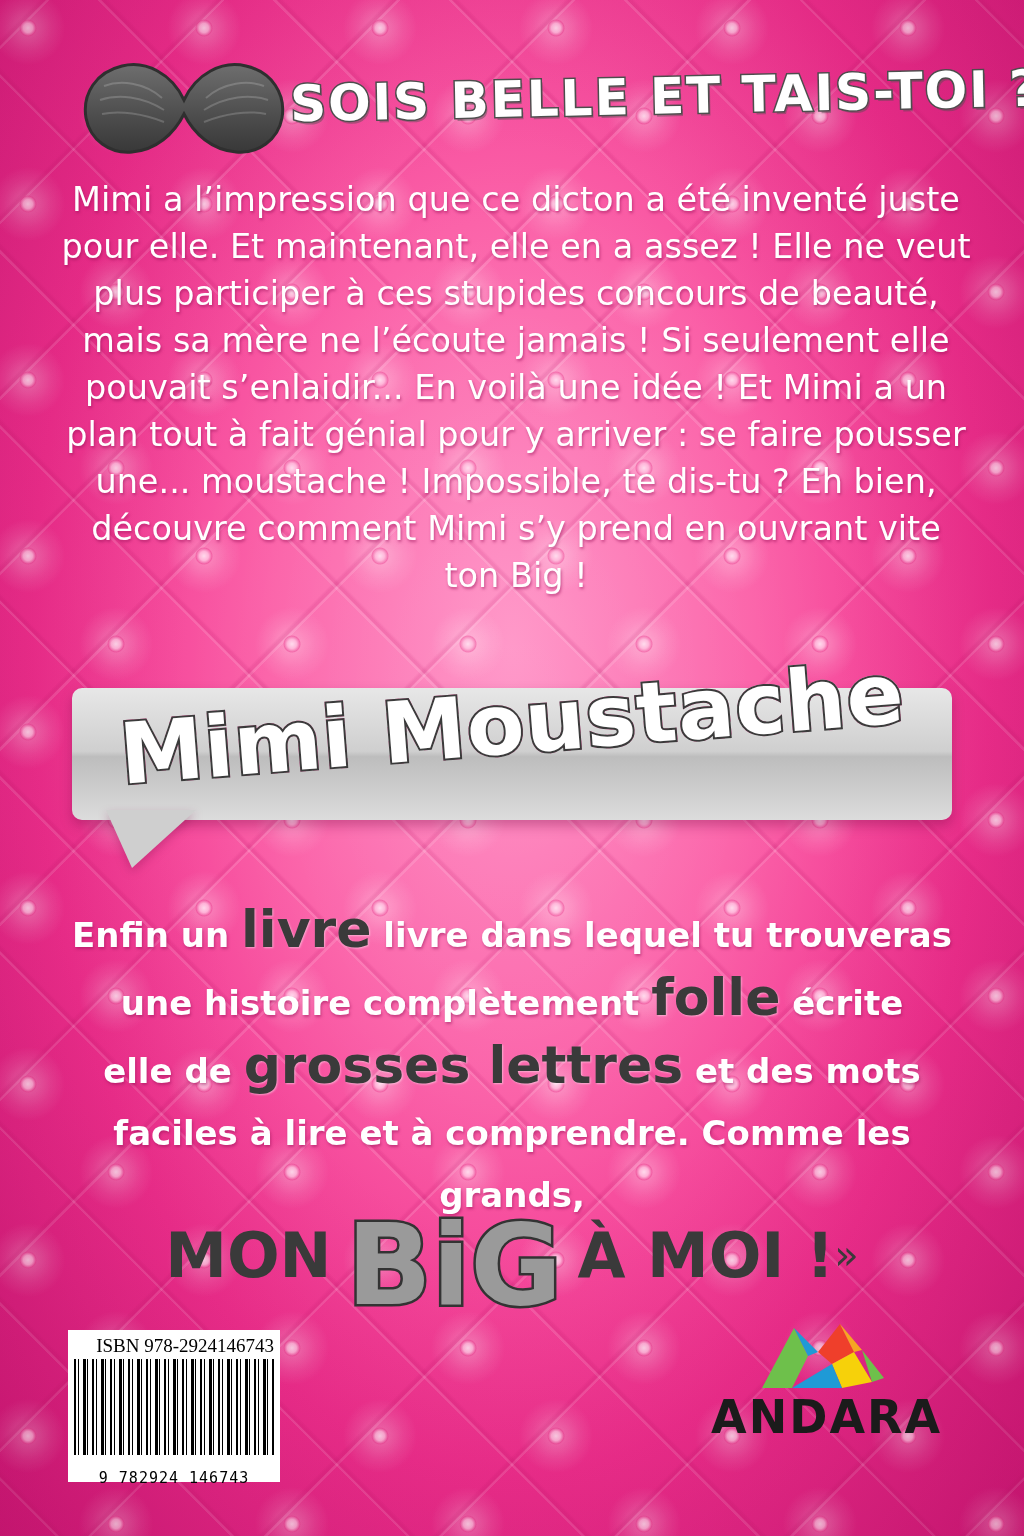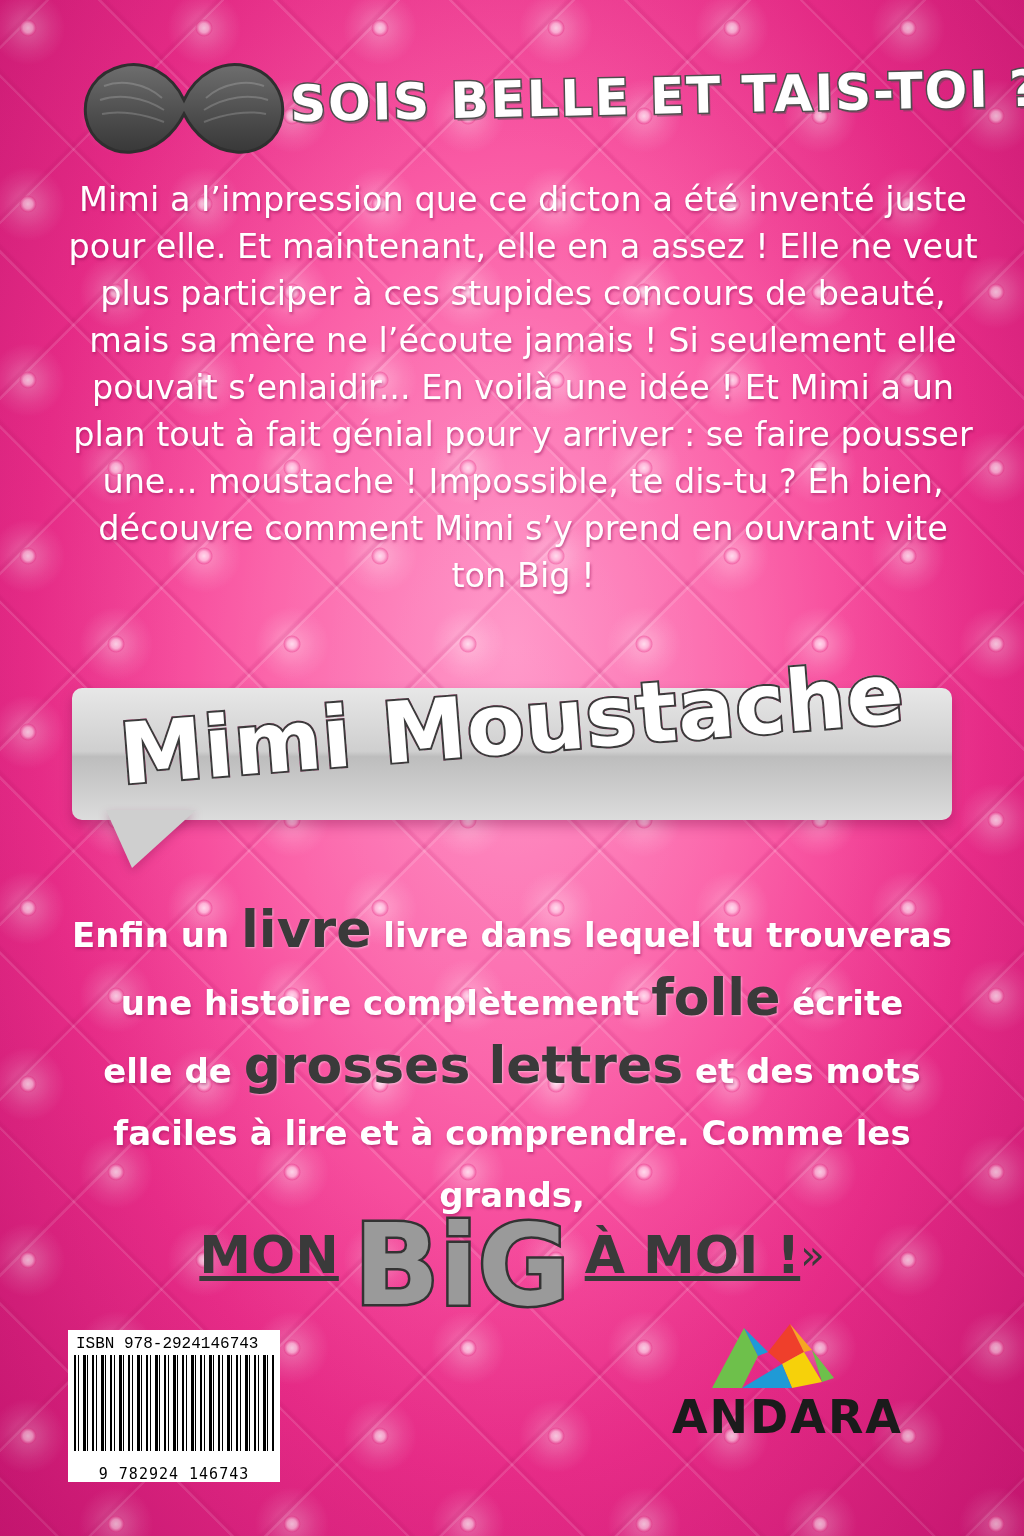--- a/index.html
+++ b/index.html
@@ -94,21 +94,21 @@
     paint-order: stroke fill;
     text-shadow: 2px 3px 0 rgba(80,80,80,0.45);
     transform: rotate(-1.2deg);
     white-space: nowrap;
   }
 
   
   .blurb {
     position: absolute;
     top: 176px;
-    left: 67px;
+    left: 60px;
     width: 912px;
     text-align: center;
     color: #ffffff;
     font-family: "DejaVu Sans", sans-serif;
     font-size: 33.5px;
     line-height: 47px;
     font-weight: 500;
     text-shadow: 1px 2px 3px rgba(150,15,85,0.55);
   }
 
@@ -195,24 +195,23 @@
     position: absolute;
     top: 1190px;
     left: 48px;
     width: 928px;
     text-align: center;
     white-space: nowrap;
   }
   .mon-big-line .word {
     font-family: "DejaVu Sans", sans-serif;
     font-weight: bold;
-    font-size: 52px;
+    font-size: 62px;
     color: #3a3a3a;
     vertical-align: middle;
-    text-decoration: underline;
   }
   .mon-big-line .bigword {
     font-family: "DejaVu Sans", sans-serif;
     font-weight: bold;
     font-size: 112px;
     color: #9a9a9a;
     -webkit-text-stroke: 5px #333333;
     paint-order: stroke fill;
     vertical-align: middle;
     display: inline-block;
@@ -230,25 +229,26 @@
     position: absolute;
     left: 68px;
     top: 1330px;
     width: 212px;
     height: 152px;
     background: #ffffff;
     padding: 4px 6px;
     box-sizing: border-box;
   }
   .isbn-top {
-    font-family: Liberation Mono, monospace;
-    font-size: 16px;
+    font-family: Liberation Serif, serif;
+    font-size: 19px;
     color: #000;
     letter-spacing: 0px;
     margin: 1px 0 2px 2px;
+    text-align: right;
   }
   .bars {
     height: 96px;
     width: 100%;
     background-image: repeating-linear-gradient(90deg,
       #000 0 2px, #fff 2px 4px, #000 4px 5px, #fff 5px 9px,
       #000 9px 12px, #fff 12px 13px, #000 13px 14px, #fff 14px 18px);
   }
   .isbn-bottom {
     font-family: "DejaVu Sans Mono", monospace;
@@ -259,21 +259,21 @@
     margin-top: 14px;
   }
 
   
   .publisher {
     position: absolute;
     right: 82px;
     top: 1318px;
     width: 270px;
     height: 130px;
-    text-align: left;
+    text-align: right;
   }
   .pub-mark {
     height: 74px;
     position: relative;
   }
   .pub-name {
     font-family: "DejaVu Sans", sans-serif;
     font-weight: bold;
     font-size: 46px;
     letter-spacing: 2px;

